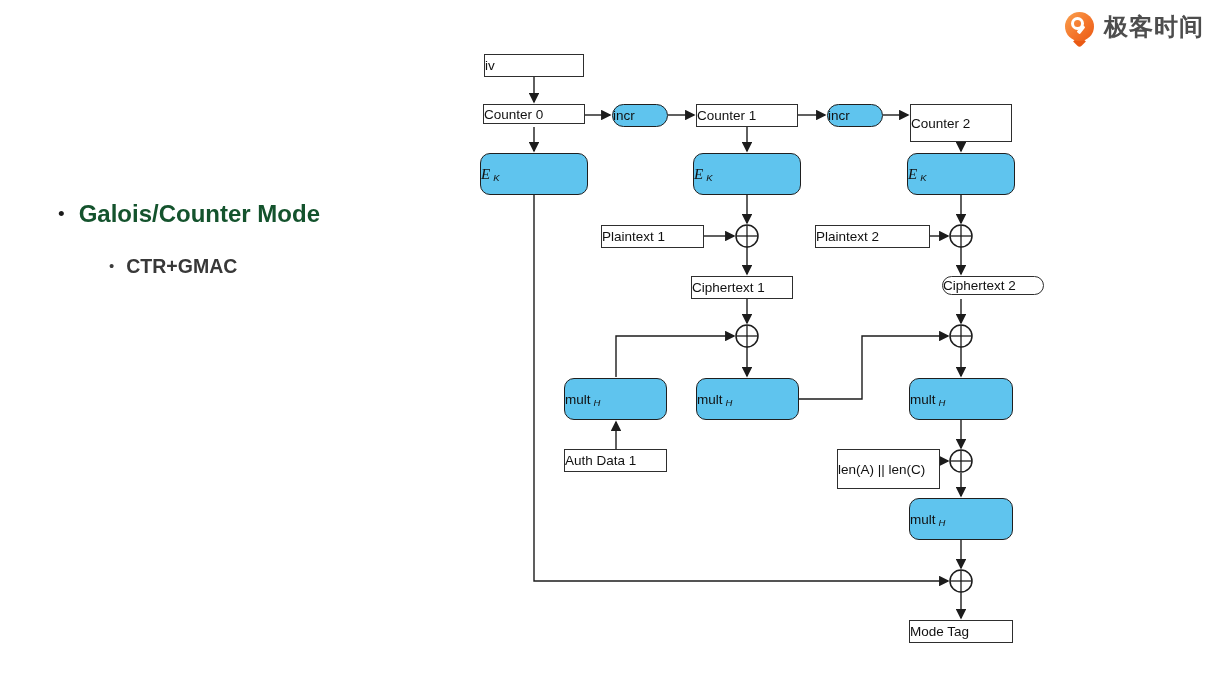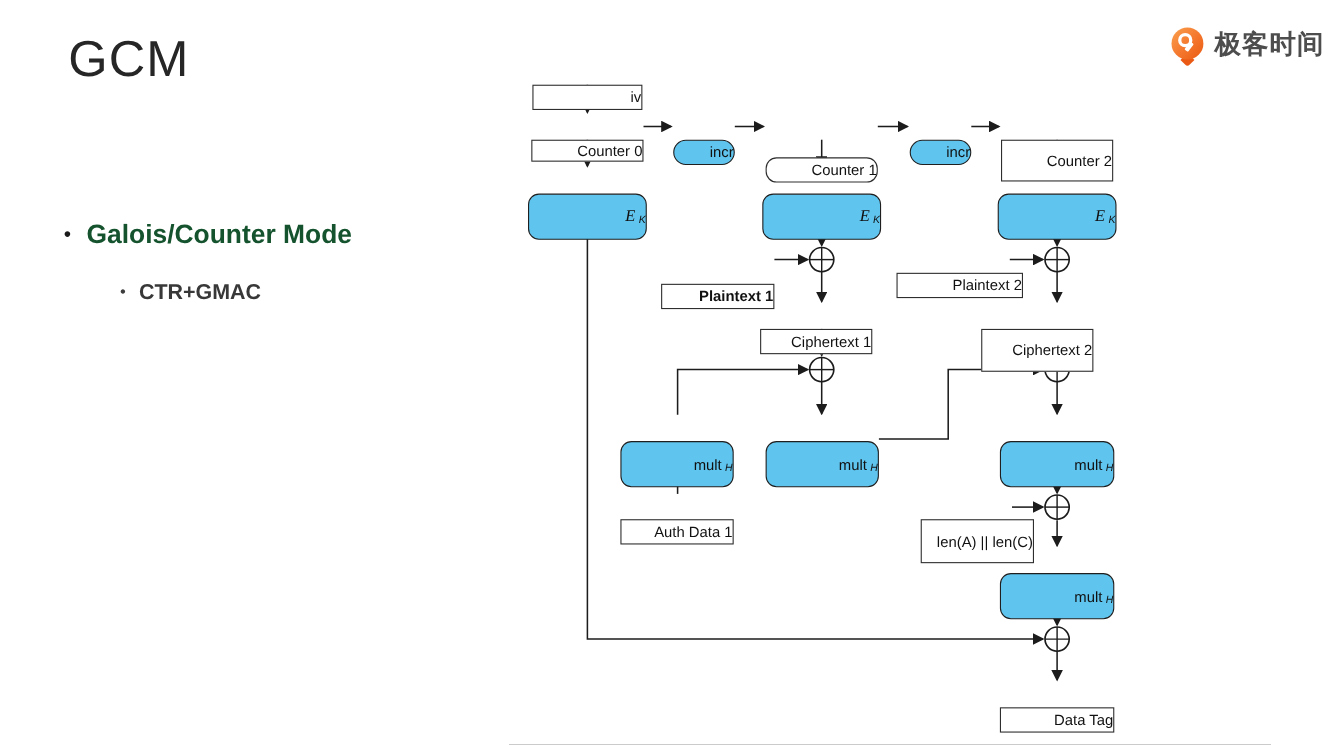--- a/index.html
+++ b/index.html
@@ -4,21 +4,21 @@
 <style>
   * { margin:0; padding:0; box-sizing:border-box; }
   html,body { background:#888; }
   .slide {
     position:relative; width:1220px; height:677px; margin:0 auto;
     background:#ffffff; overflow:hidden;
     font-family:"Liberation Sans", sans-serif; color:#1a1a1a;
   }
 
   
-  .logo { position:absolute; top:24px; right:16px; display:flex; align-items:center; gap:8px; }
+  .logo { position:absolute; top:11px; right:16px; display:flex; align-items:center; gap:8px; }
   .logo-icon { position:relative; width:31px; height:31px; display:inline-block; }
   .logo-icon .ball {
     position:absolute; left:0; top:0; width:29px; height:29px; border-radius:50%;
     background:linear-gradient(135deg,#faa14f 0%,#f4762c 55%,#ea5a14 100%);
   }
   .logo-icon .ring {
     position:absolute; left:6px; top:5px; width:13px; height:13px;
     border:3.5px solid #ffffff; border-radius:50%;
   }
   .logo-icon .slash {
@@ -41,22 +41,22 @@
   .bullet-2 .txt { font-size:19.5px; font-weight:bold; color:#383838; }
 
   
   #diagram { position:absolute; left:0; top:0; width:1220px; height:677px; }
   #connectors { position:absolute; left:0; top:0; width:1220px; height:677px; }
   .edge { stroke:#1c1c1c; stroke-width:1.4; fill:none; }
   .xorc { fill:#ffffff; stroke:#1c1c1c; stroke-width:1.5; }
   .xorl { stroke:#1c1c1c; stroke-width:1.3; }
 
   .node {
-    position:absolute; display:flex; align-items:center; justify-content:flex-end;
-    font-size:13.5px; color:#111; white-space:nowrap;margin-top:23px;
+    position:absolute; display:flex; align-items:center; justify-content:flex-start;
+    font-size:13.5px; color:#111; white-space:nowrap;
   }
   .n-box  { background:#ffffff; border:1.4px solid #2e2e2e; }
   .n-round{ background:var(--blue); border:1.4px solid #1f1f1f; border-radius:10px; }
   .n-pill { background:var(--blue); border:1.4px solid #1f1f1f; border-radius:12px; }
   .node .lbl.it { font-style:italic; font-size:15px; font-family:"Liberation Serif", serif; }
   .node .sub { font-size:9.5px; font-style:italic; margin-left:3px; position:relative; top:3px; }
 </style>
 </head>
 <body>
 
@@ -65,21 +65,20 @@
   <div class="logo">
     <span class="logo-icon">
       <span class="tail"></span>
       <span class="ball"></span>
       <span class="ring"></span>
       <span class="slash"></span>
     </span>
     <span class="logo-text">极客时间</span>
   </div>
 
-  <h1 class="title">GCM</h1>
 
   <div class="bullet-1">
     <span class="dot">•</span>
     <span class="txt">Galois/Counter Mode</span>
   </div>
   <div class="bullet-2">
     <span class="dot">•</span>
     <span class="txt">CTR+GMAC</span>
   </div>
 
@@ -151,51 +150,51 @@
 
   <div class="node n-box" style="left: 484px; top: 54px; width: 100px; height: 23px;">
         <span class="lbl">iv</span>
       </div>
       <div class="node n-box" style="left: 483px; top: 104px; width: 102px; height: 20px;">
         <span class="lbl">Counter 0</span>
       </div>
       <div class="node n-pill" style="left: 612px; top: 104px; width: 56px; height: 23px;">
         <span class="lbl">incr</span>
       </div>
-      <div class="node n-box" style="left: 696px; top: 120px; width: 102px; height: 23px; border-radius: 10px;">
+      <div class="node n-box" style="left: 696px; top: 104px; width: 102px; height: 23px;">
         <span class="lbl">Counter 1</span>
       </div>
       <div class="node n-pill" style="left: 827px; top: 104px; width: 56px; height: 23px;">
         <span class="lbl">incr</span>
       </div>
       <div class="node n-box" style="left: 910px; top: 104px; width: 102px; height: 38px;">
         <span class="lbl">Counter 2</span>
       </div>
       <div class="node n-round" style="left: 480px; top: 153px; width: 108px; height: 42px;">
         <span class="lbl it">E</span>
         <span class="sub">K</span>
       </div>
       <div class="node n-round" style="left: 693px; top: 153px; width: 108px; height: 42px;">
         <span class="lbl it">E</span>
         <span class="sub">K</span>
       </div>
       <div class="node n-round" style="left: 907px; top: 153px; width: 108px; height: 42px;">
         <span class="lbl it">E</span>
         <span class="sub">K</span>
       </div>
-      <div class="node n-box" style="left: 601px; top: 235px; width: 103px; height: 23px; font-weight: bold;">
+      <div class="node n-box" style="left: 601px; top: 225px; width: 103px; height: 23px;">
         <span class="lbl">Plaintext 1</span>
       </div>
       <div class="node n-box" style="left: 815px; top: 225px; width: 115px; height: 23px;">
         <span class="lbl">Plaintext 2</span>
       </div>
       <div class="node n-box" style="left: 691px; top: 276px; width: 102px; height: 23px;">
         <span class="lbl">Ciphertext 1</span>
       </div>
-      <div class="node n-box" style="left: 892px; top: 276px; width: 102px; height: 39px;">
+      <div class="node n-box" style="left: 942px; top: 276px; width: 102px; height: 19px; border-radius: 10px;">
         <span class="lbl">Ciphertext 2</span>
       </div>
       <div class="node n-round" style="left: 564px; top: 378px; width: 103px; height: 42px;">
         <span class="lbl">mult</span>
         <span class="sub">H</span>
       </div>
       <div class="node n-round" style="left: 696px; top: 378px; width: 103px; height: 42px;">
         <span class="lbl">mult</span>
         <span class="sub">H</span>
       </div>
@@ -207,17 +206,17 @@
         <span class="lbl">Auth Data 1</span>
       </div>
       <div class="node n-box" style="left: 837px; top: 449px; width: 103px; height: 40px;">
         <span class="lbl">len(A) || len(C)</span>
       </div>
       <div class="node n-round" style="left: 909px; top: 498px; width: 104px; height: 42px;">
         <span class="lbl">mult</span>
         <span class="sub">H</span>
       </div>
       <div class="node n-box" style="left: 909px; top: 620px; width: 104px; height: 23px;">
-        <span class="lbl">Data Tag</span>
+        <span class="lbl">Mode Tag</span>
       </div>
     </div>
 
 </div>
 
 </body></html>

